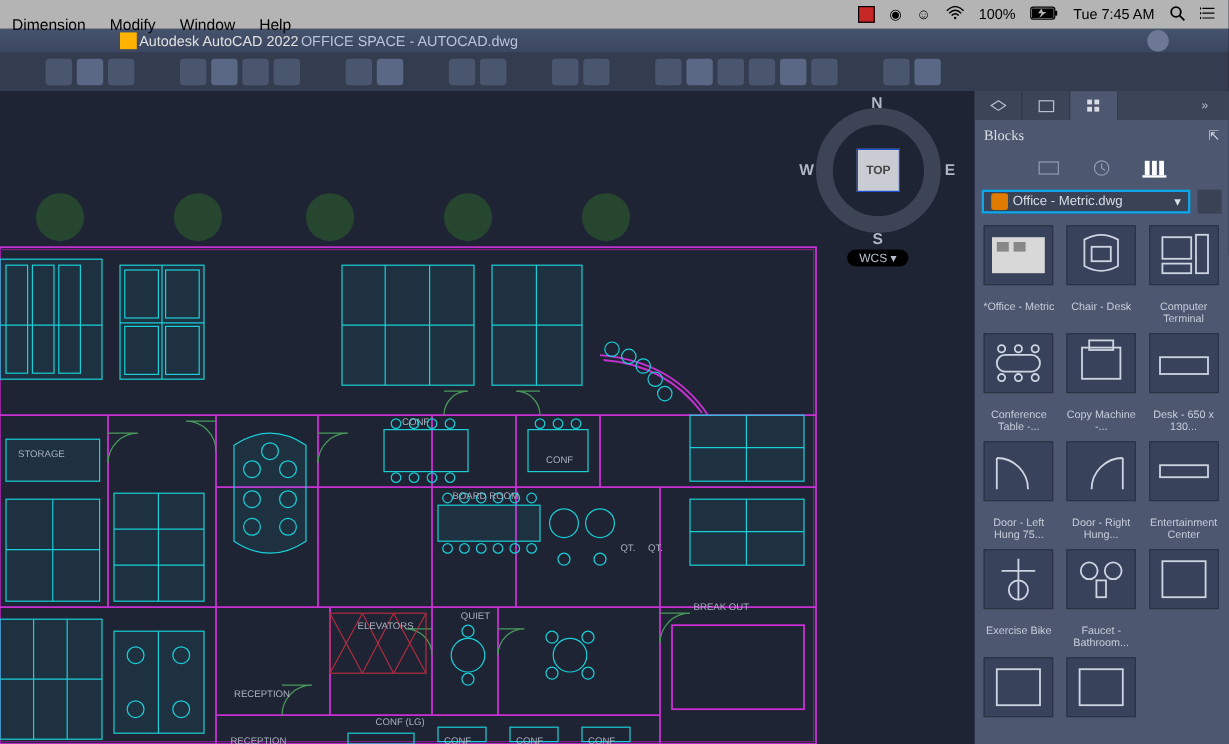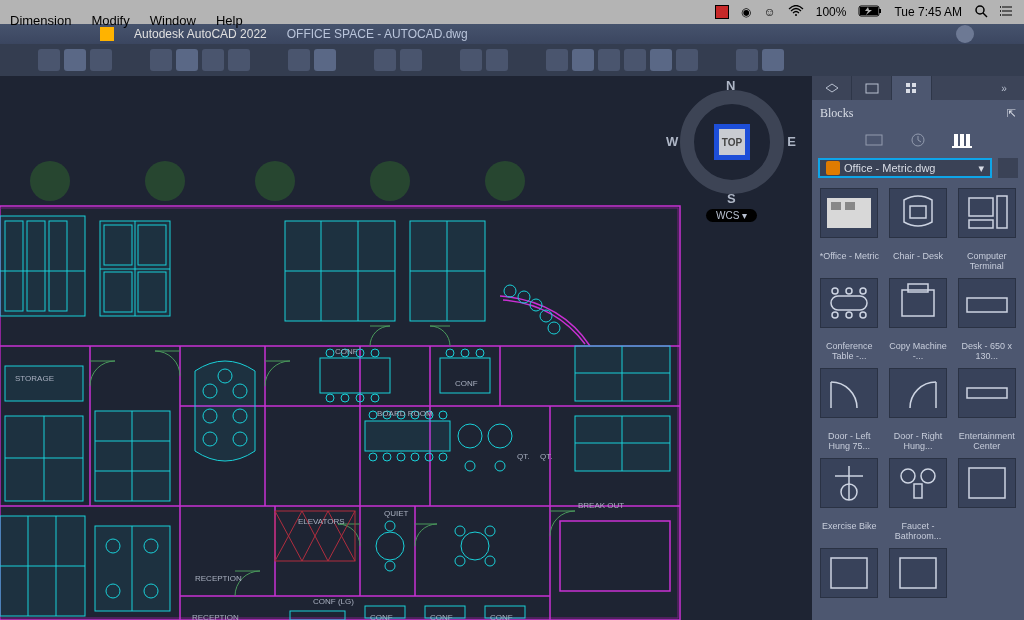--- a/index.html
+++ b/index.html
@@ -7,41 +7,41 @@
 
 
 .menubar { height:24px; background:#b4b4b4; display:flex; align-items:center; font-size:13px; color:#000; }
 .menubar .menu { padding:0 10px; cursor:default;margin-top:16px; }
 .menubar .spacer { flex:1; }
 .status-icons { display:flex; align-items:center; gap:12px; padding-right:10px; }
 .status-icons span { font-size:12px; }
 .redbox { width:14px; height:14px; background:#c62828; border:1px solid #000; }
 
 
-.titlebar { height:20px; background:linear-gradient(#46536d,#3b4660); display:flex; align-items:center; gap:20px; padding-left:100px; font-size:12px; color:#e0e0e0; }
+.titlebar { height:20px; background:linear-gradient(#46536d,#3b4660); display:flex; align-items:center; gap:2px; padding-left:100px; font-size:12px; color:#e0e0e0; }
 .titlebar .acad-icon { width:14px; height:14px; background:#ffb300; }
 .titlebar .doc { color:#b9c4da; }
 .titlebar .avatar { margin-left:auto; margin-right:50px; width:18px; height:18px; border-radius:50%; background:#6d7994; }
 
 
 .toolbar { height:32px; background:#343d50; display:flex; align-items:center; gap:8px; padding:0 8px; }
 .toolbar .grp { display:flex; gap:4px; }
 .toolbar .sep { width:22px; }
 .tool-btn { width:22px; height:22px; background:#4a556e; border-radius:3px; position:relative; }
 .tool-btn.alt { background:#5a6886; }
 
 
 .workspace { position:absolute; top:76px; left:0; right:0; bottom:0; display:flex; }
 .canvas { flex:1; background:#1e2433; position:relative; overflow:hidden; }
 .panel { width:212px; background:#4d5770; display:flex; flex-direction:column; }
 
 
 .viewcube { position:absolute; top:6px; right:20px; width:120px; height:120px; }
 .viewcube .ring { position:absolute; inset:8px; border:14px solid rgba(120,130,150,.35); border-radius:50%; }
-.viewcube .cube { position:absolute; top:42px; left:42px; width:36px; height:36px; background:#c9ccd2; color:#444; font-size:10px; font-weight:bold; display:flex; align-items:center; justify-content:center; border:5px solid #1d4ed8; }
+.viewcube .cube { position:absolute; top:42px; left:42px; width:36px; height:36px; background:#c9ccd2; color:#444; font-size:10px; font-weight:bold; display:flex; align-items:center; justify-content:center; border:1px solid #1d4ed8; }
 .viewcube .dir { position:absolute; color:#aeb6c6; font-size:13px; font-weight:bold; }
 .viewcube .wcs { position:absolute; bottom:-20px; left:34px; font-size:10px; color:#b8c0d0; background:#000000; padding:1px 10px; border-radius:8px; }
 
 
 .panel-tabs { height:24px; background:#3c4458; display:flex; }
 .panel-tab { width:40px; display:flex; align-items:center; justify-content:center; border-right:1px solid #2e3648; }
 .panel-tab.active { background:#4d5770; }
 .panel-head { height:26px; display:flex; align-items:center; justify-content:space-between; padding:0 8px; font-size:12px; color:#d9dde6;font-family:Liberation Serif, serif; }
 .panel-subtabs { height:28px; display:flex; justify-content:center; gap:24px; align-items:center; }
 .panel-subtabs .st { width:20px; height:16px; opacity:.65; }

